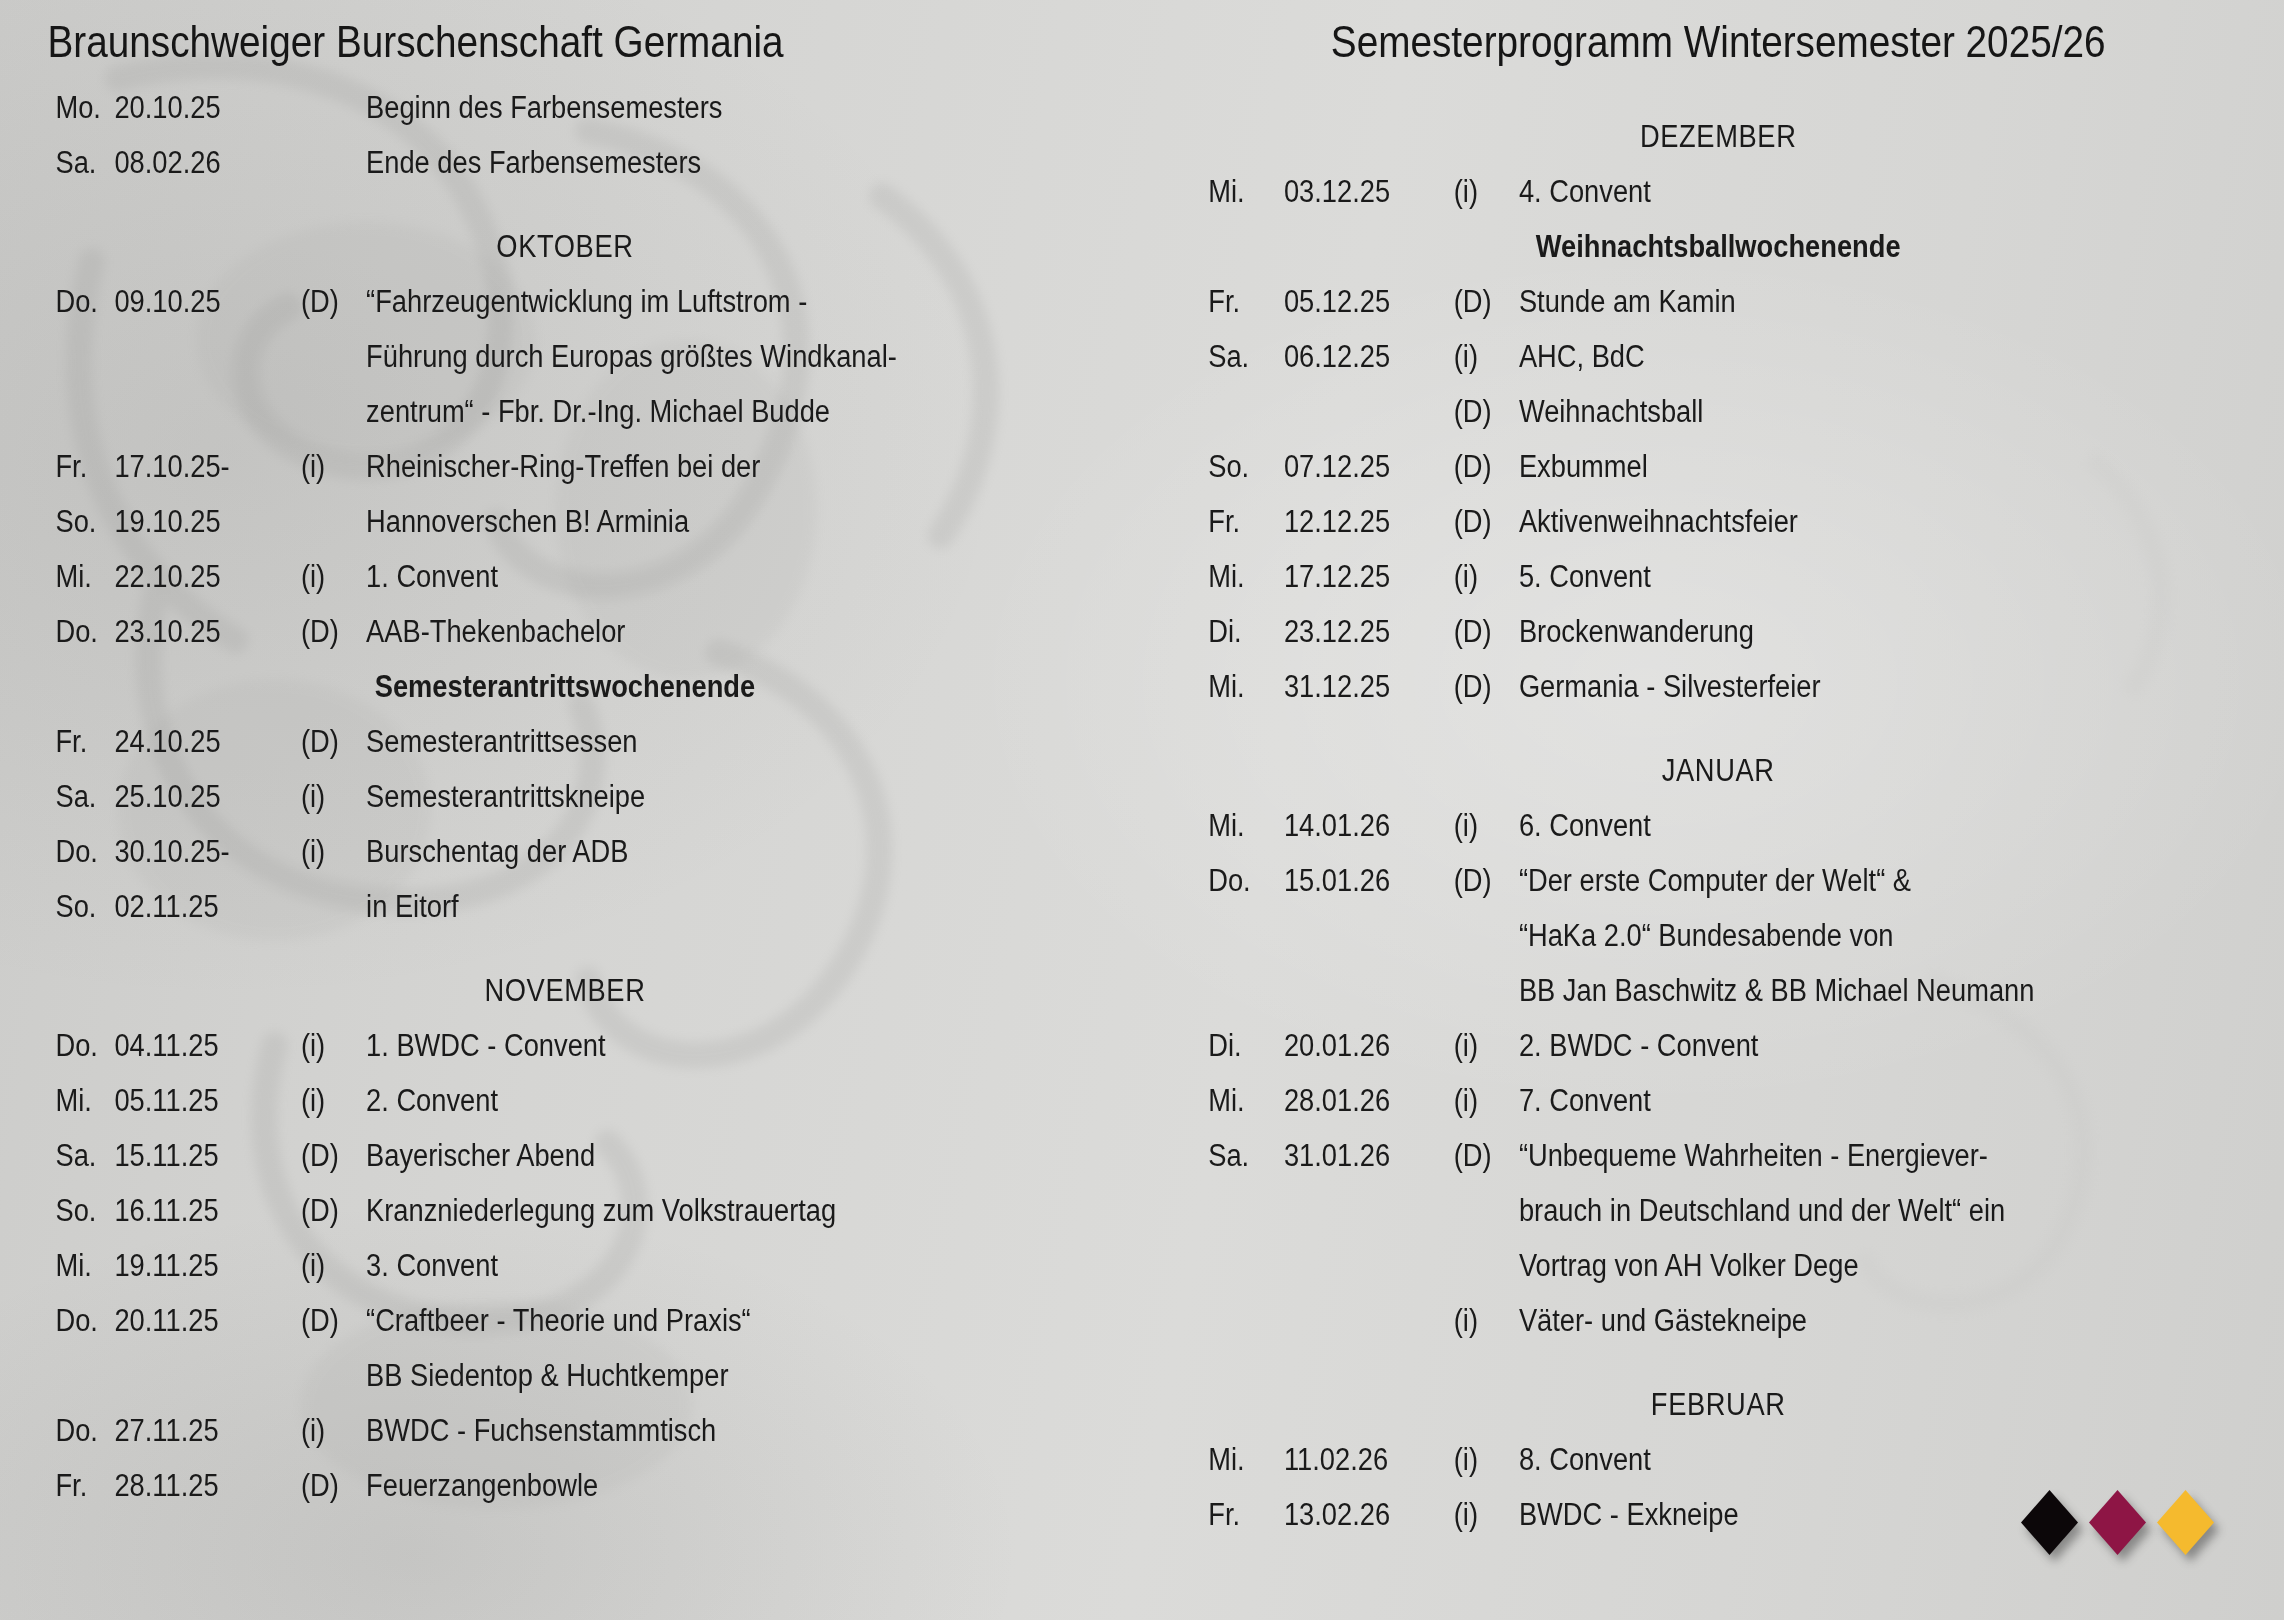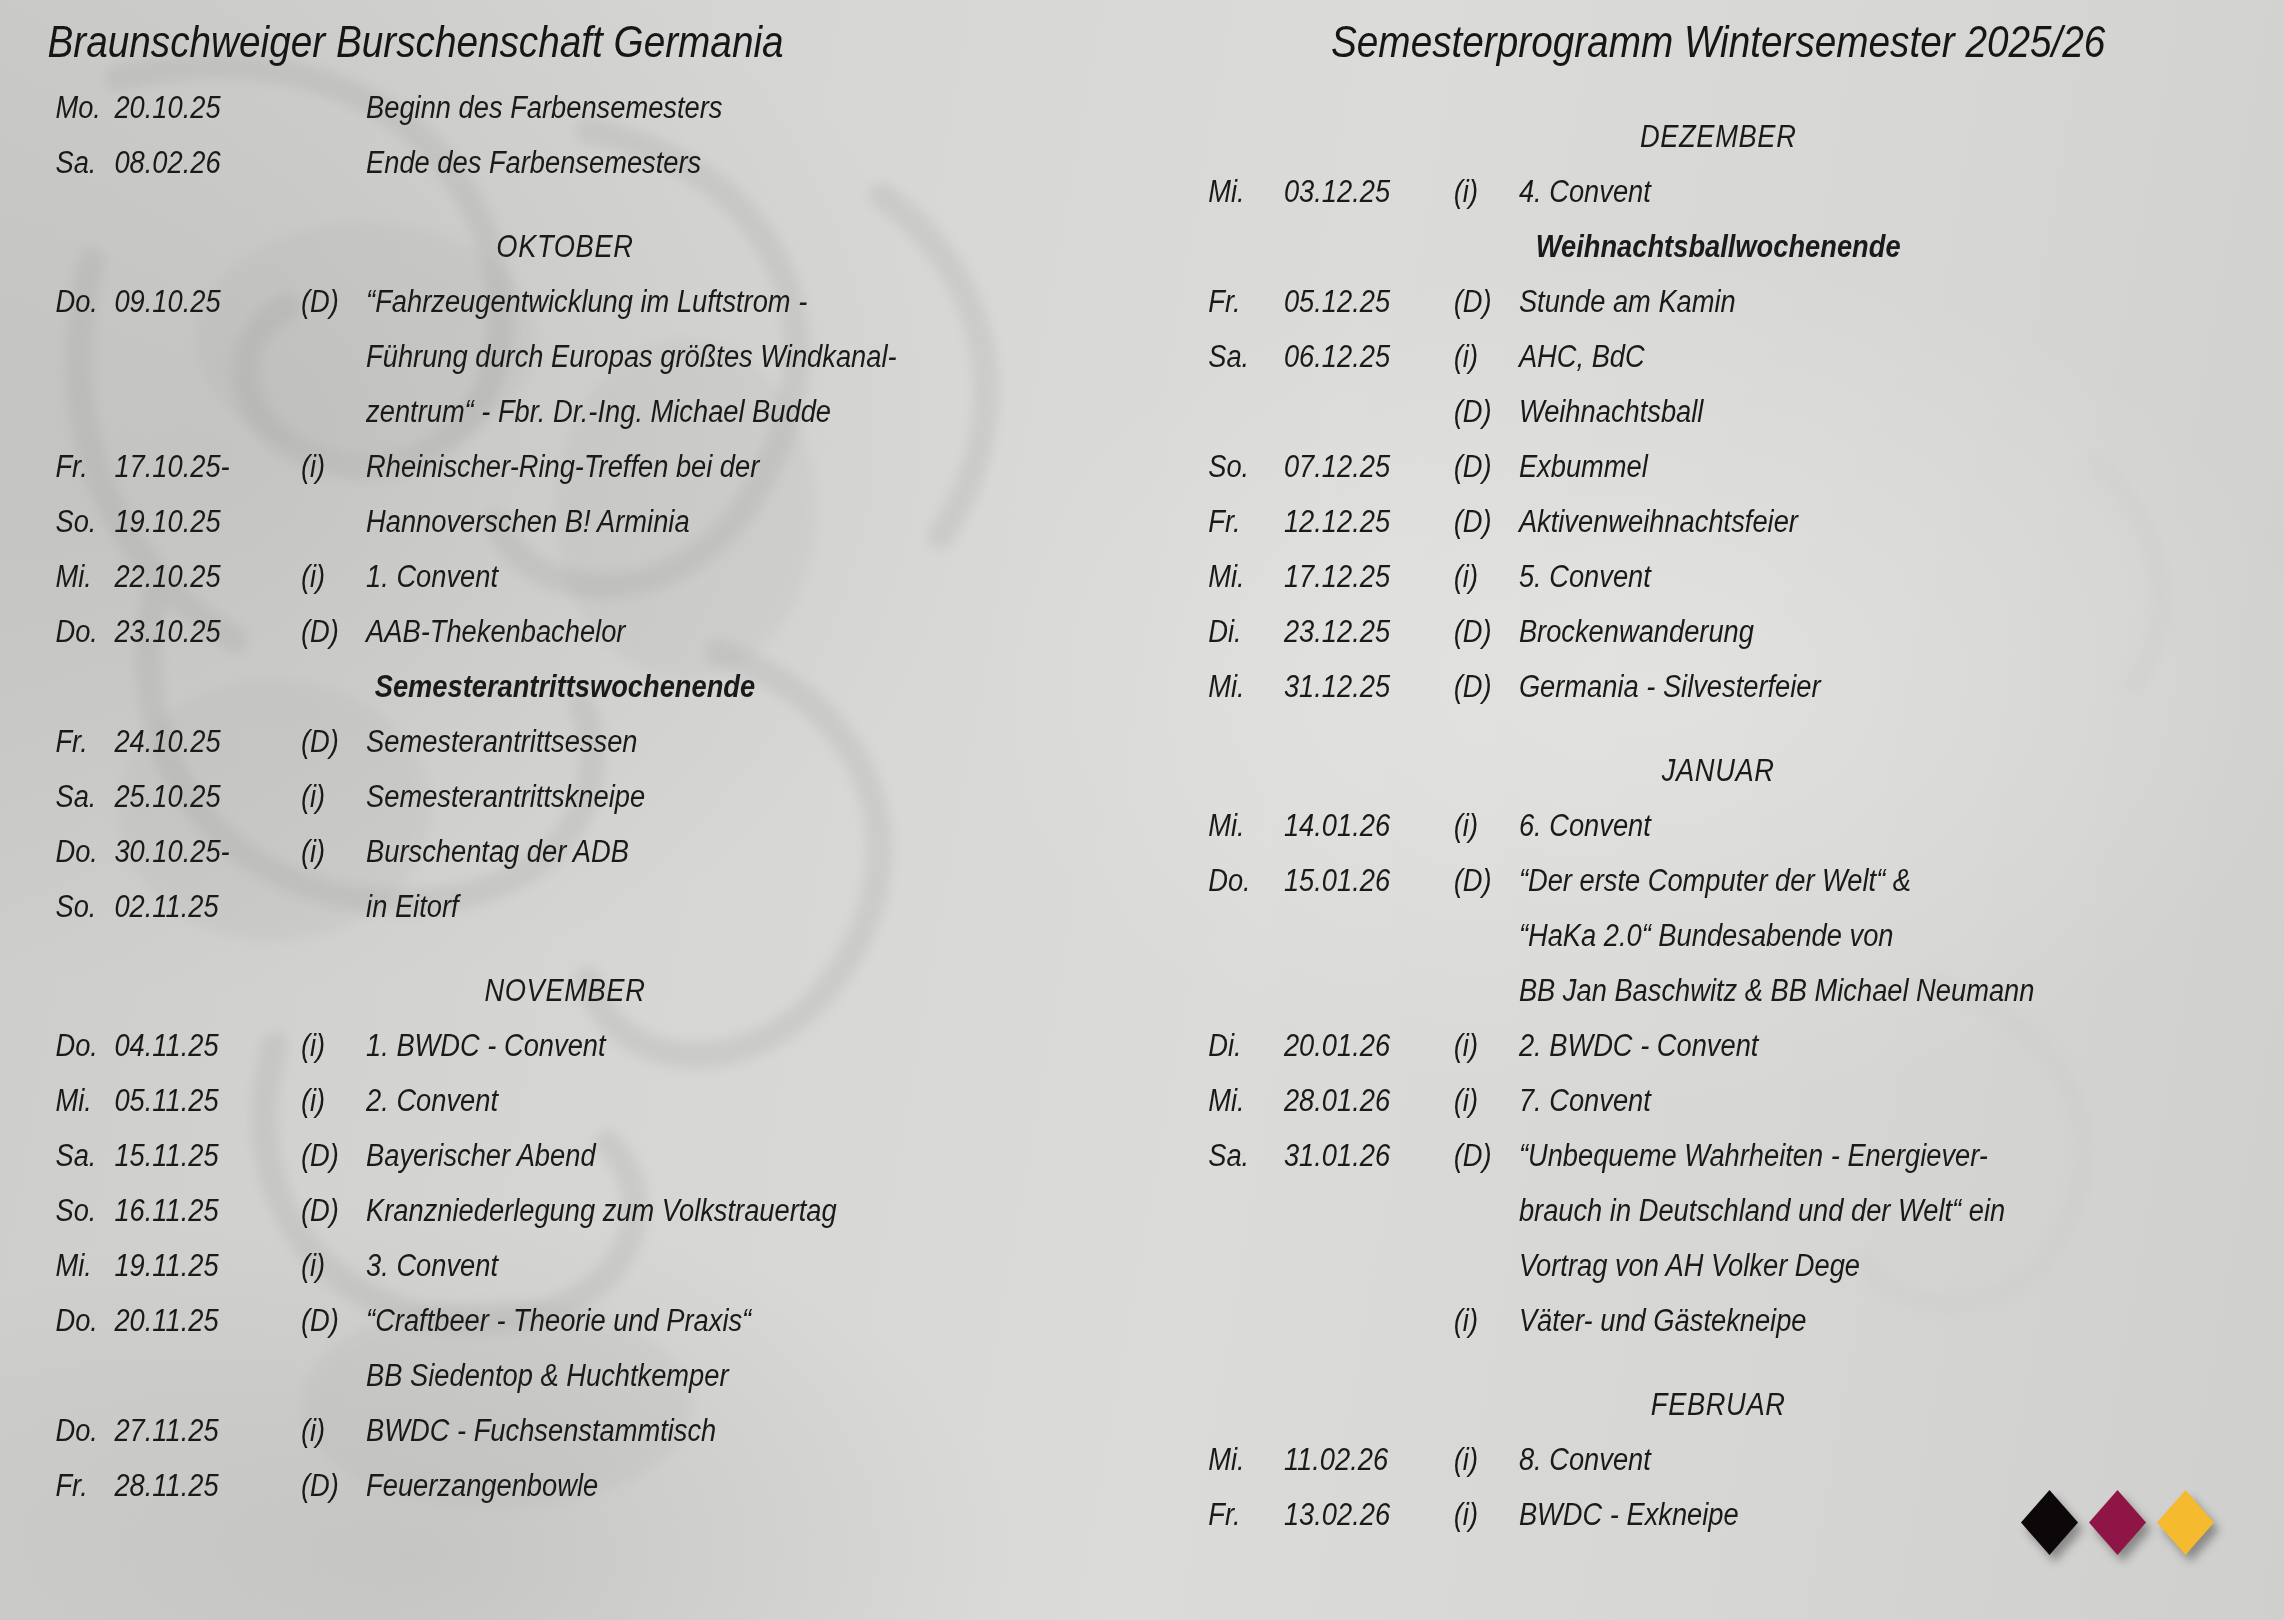--- a/index.html
+++ b/index.html
@@ -4,21 +4,20 @@
 <style>
   html,body{margin:0;padding:0;}
   .stage{
     position:relative;width:2284px;height:1620px;overflow:hidden;
     font-family:"Liberation Sans",sans-serif;color:#1a1a1a;
     background:
       radial-gradient(980px 621px at 72% 42%, rgba(255,255,255,0.25), rgba(255,255,255,0) 70%),
       radial-gradient(1111px 784px at 10% 28%, rgba(95,95,93,0.10), rgba(95,95,93,0) 70%),
       radial-gradient(849px 490px at 18% 96%, rgba(85,85,83,0.12), rgba(85,85,83,0) 72%),
       linear-gradient(100deg,#cbcbc9 0%,#d5d5d3 28%,#dbdbd9 55%,#d6d6d4 78%,#cfcfcd 100%);
-    font-style: italic;
   }
   .ornament{position:absolute;left:0;top:0;}
   
   .content{position:absolute;left:0;top:0;width:2596px;height:1620px;
            transform:scaleX(0.88);transform-origin:0 0;}
   .page-title{position:absolute;top:14.4px;font-size:44px;line-height:55px;white-space:nowrap;color:#161616;}
   .title-left{left:54px;}
   .title-right{left:1373px;width:1159px;text-align:center;}
   .col{position:absolute;top:80px;}
   .col-left{left:63px;width:1158px;}

